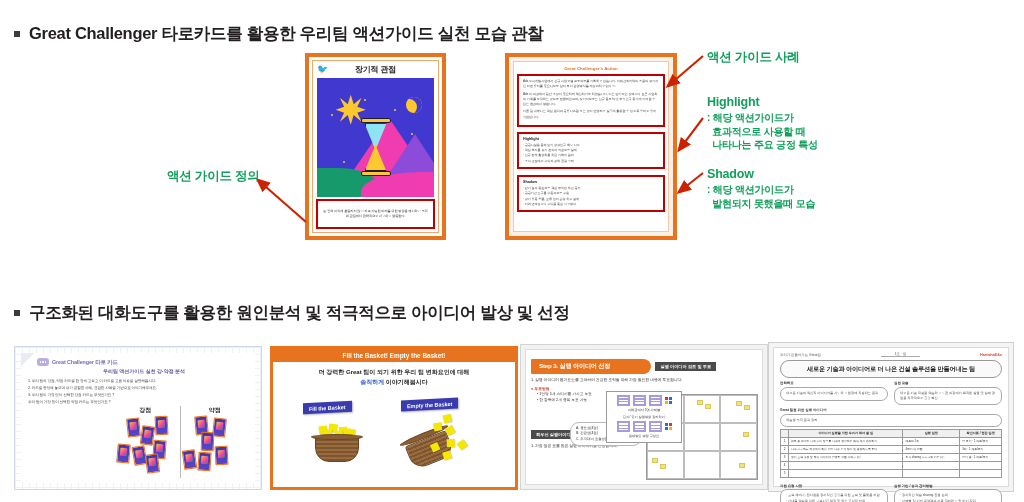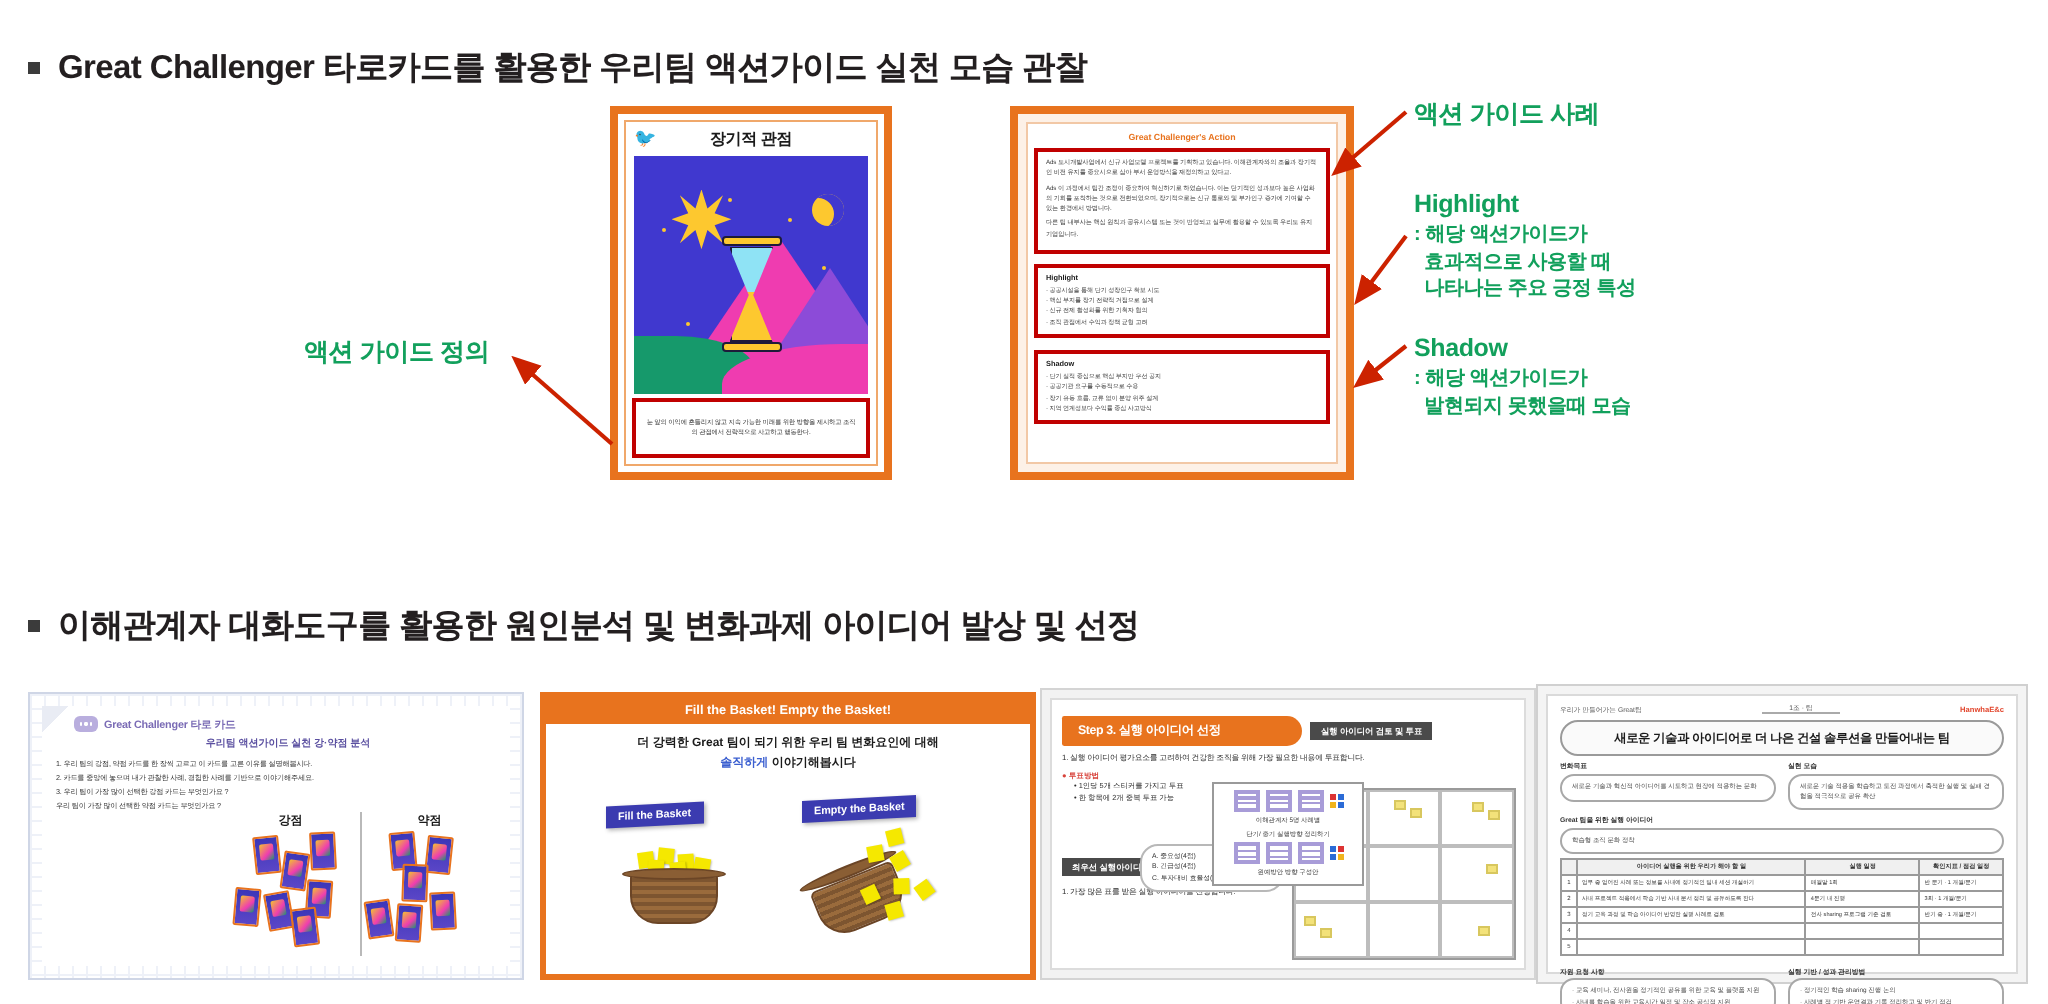--- a/index.html
+++ b/index.html
@@ -117,21 +117,21 @@
   #highlight-box { margin-top: 2px; }
   #shadow-box { margin-top: 3px; }
 
   
   .annot { position: absolute; color: #12a05c; font-weight: bold; letter-spacing: -0.2px; }
   .annot .a-title { font-size: 12.5px; line-height: 1.35; }
   .annot .a-body { font-size: 10px; line-height: 1.38; color: #12a05c; font-weight: bold; white-space: pre; }
   #annot-example { left: 707px; top: 49px; }
   #annot-highlight { left: 707px; top: 94px; }
   #annot-shadow { left: 707px; top: 166px; }
-  #annot-definition { left: 152px; top: 168px; font-size: 12.5px; }
+  #annot-definition { left: 167px; top: 168px; font-size: 12.5px; }
 
   .arrow-svg { position: absolute; overflow: visible; pointer-events: none; }
 
   
   .slide { position: absolute; background: #ffffff; }
 
   
   #slide-1 {
     left: 14px; top: 346px; width: 248px; height: 144px;
     background: #ffffff; border: 1px solid #cfd6e6;
@@ -371,21 +371,21 @@
   <div class="a-body">: 해당 액션가이드가
   발현되지 못했을때 모습</div>
 </div>
 
 <div class="annot" id="annot-definition">
   <div class="a-title">액션 가이드 정의</div>
 </div>
 
 <div class="heading" id="heading-2">
   <span class="bullet"></span>
-  <span class="htext">이해관계자 대화도구를 활용한 원인분석 및 변화과제 아이디어 발상 및 선정</span>
+  <span class="htext">구조화된 대화도구를 활용한 원인분석 및 적극적으로 아이디어 발상 및 선정</span>
 </div>
 
 <div class="slide" id="slide-1">
   <div id="slide-1-inner">
     <div id="s1-corner"></div>
     <div id="s1-head">
       <span id="s1-bubble">
           <i></i>
           <i></i>
           <i></i>

